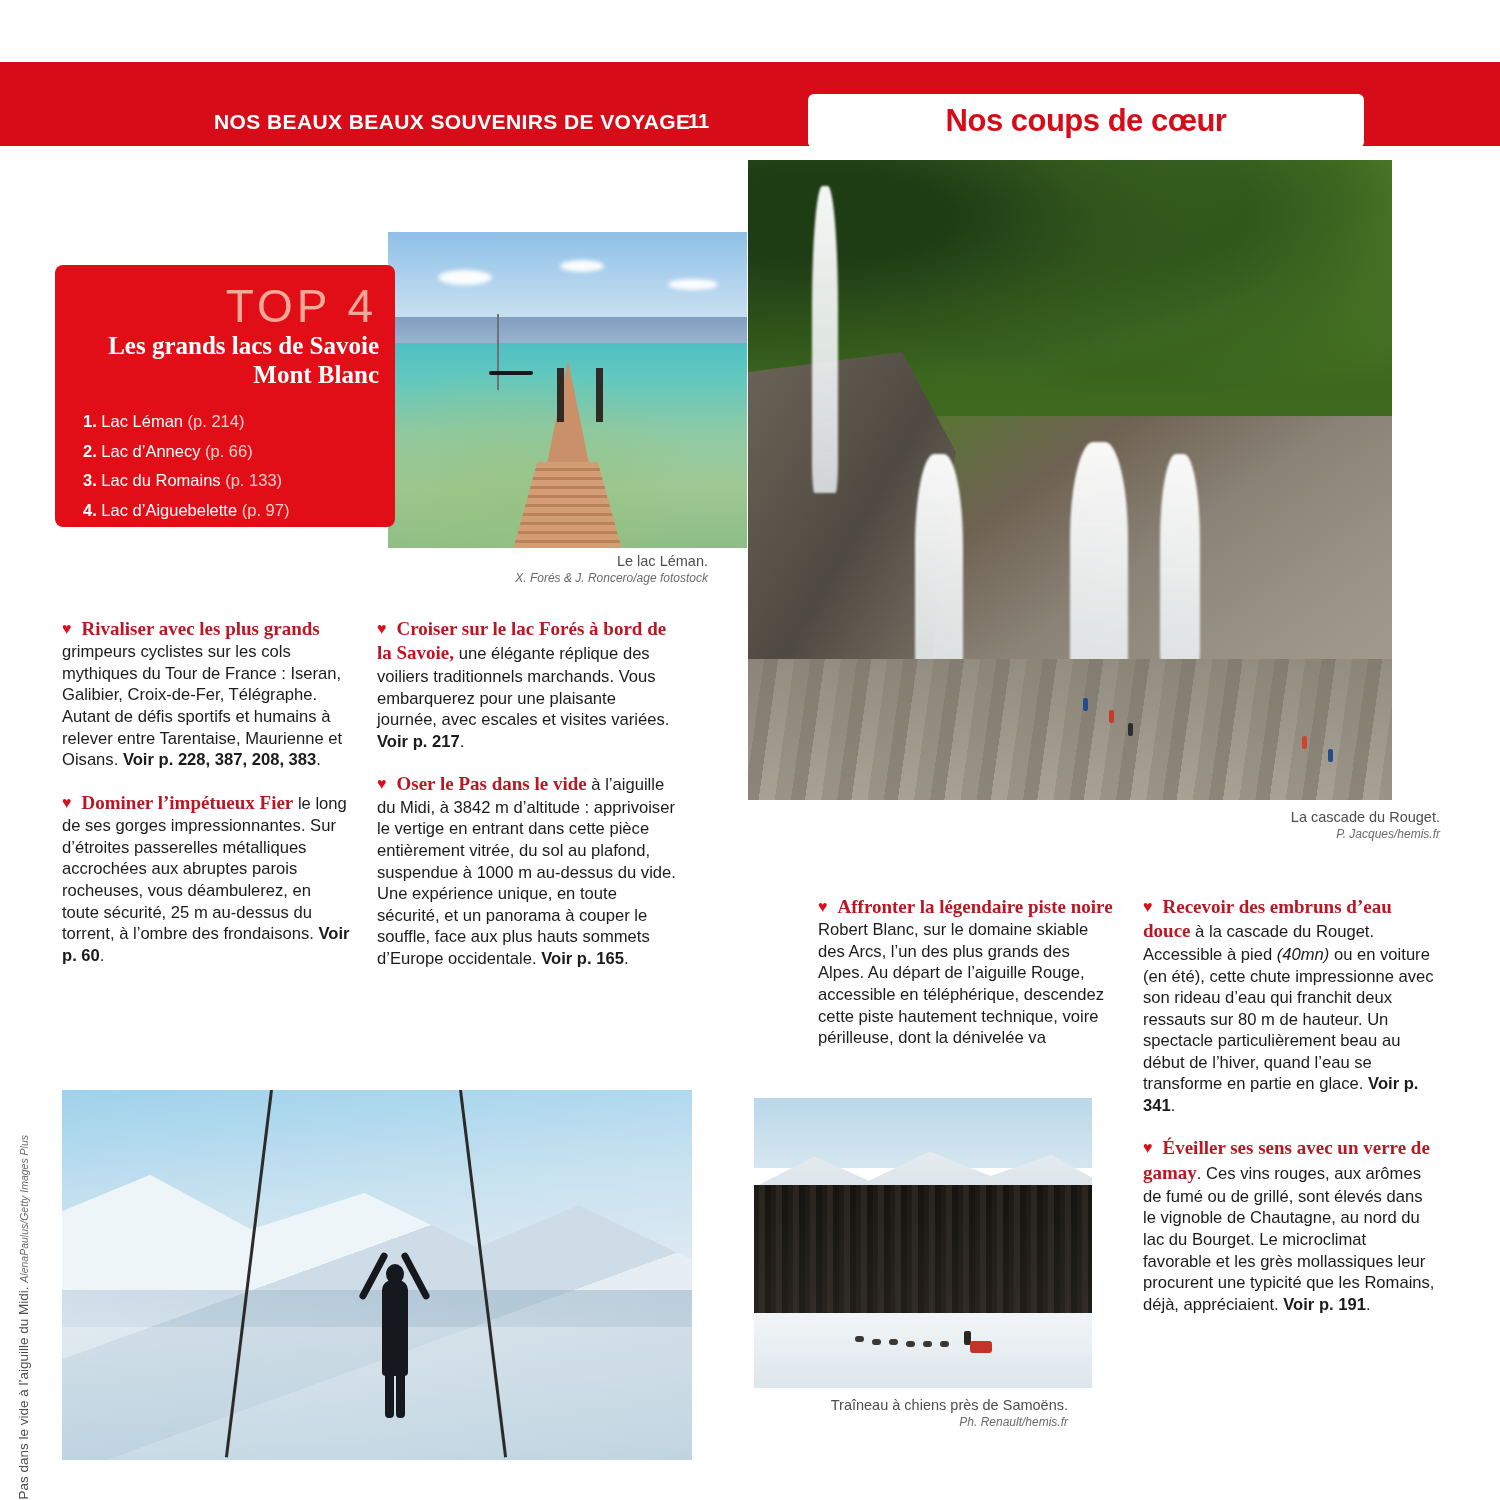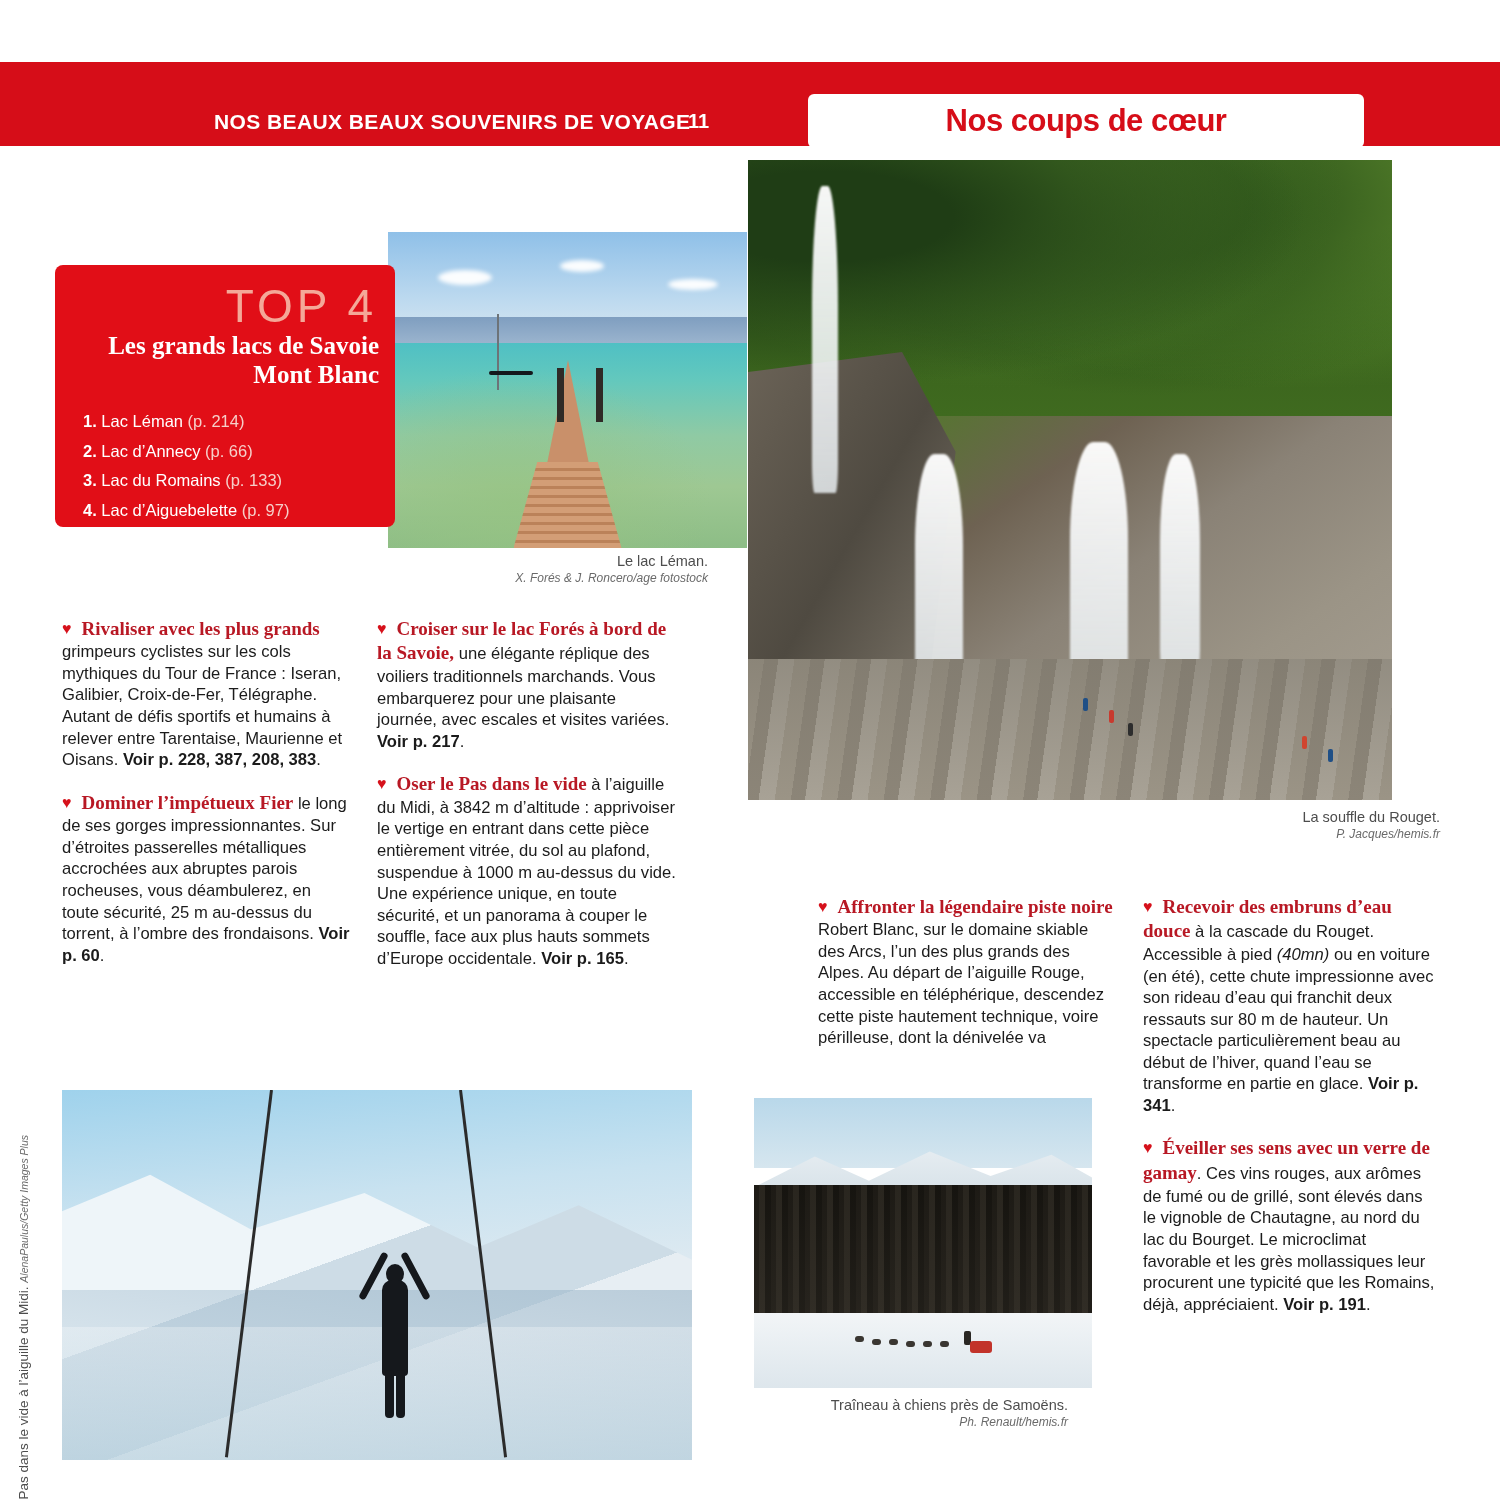--- a/index.html
+++ b/index.html
@@ -219,21 +219,21 @@
     <div class="casc-fall" style="left:50%;top:44%;width:58px;height:38%;"></div>
     <div class="casc-fall" style="left:64%;top:46%;width:40px;height:34%;"></div>
     <div class="casc-rocks"></div>
     <div class="casc-person" style="left:52%;top:84%;background:#1f4f86;"></div>
     <div class="casc-person" style="left:56%;top:86%;background:#c83a2e;"></div>
     <div class="casc-person" style="left:59%;top:88%;background:#2d2d2d;"></div>
     <div class="casc-person" style="left:86%;top:90%;background:#d0452f;"></div>
     <div class="casc-person" style="left:90%;top:92%;background:#1f4f86;"></div>
   </div>
   <div class="caption" style="left:1160px;top:808px;width:280px;">
-    <span>La souffle du Rouget.</span>
+    <span>La cascade du Rouget.</span>
     <span class="credit">P. Jacques/hemis.fr</span>
   </div>
 
   <div id="top4-box">
     <div class="top4-kicker">TOP 4</div>
     <div class="top4-title">Les grands lacs de Savoie Mont Blanc</div>
     <ul class="top4-list">
       <li>
         <b>1.</b>
         <span>Lac Léman</span>

